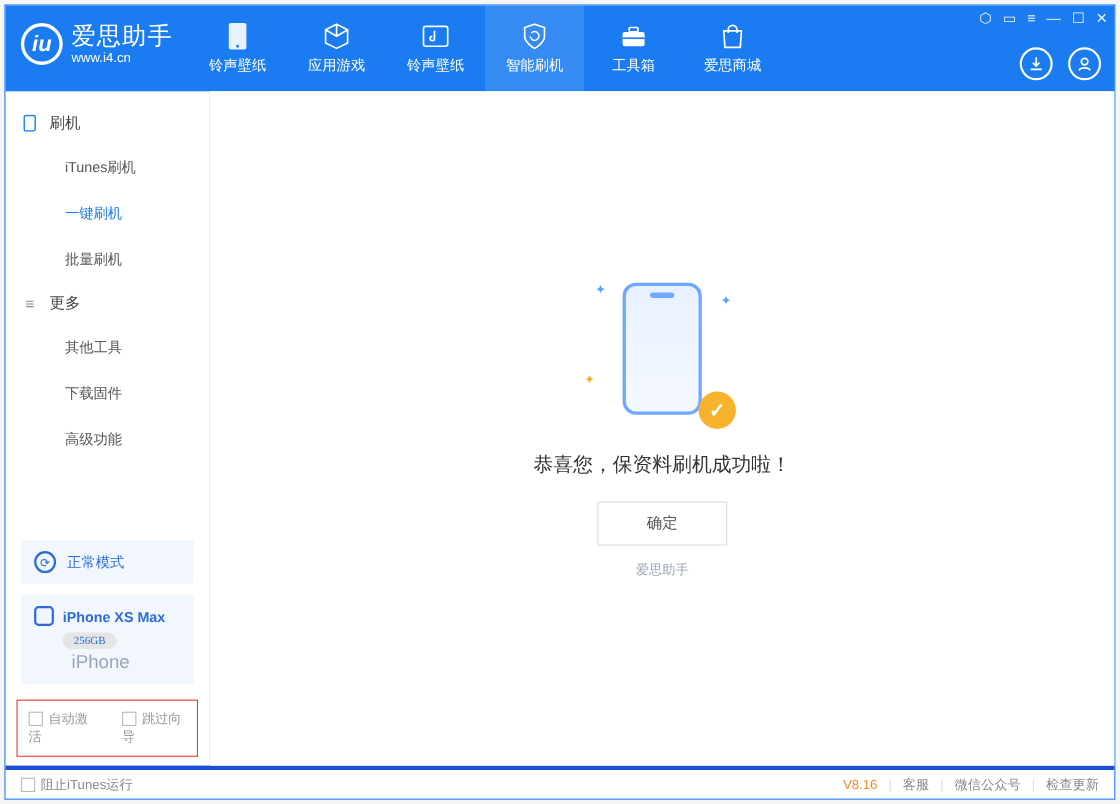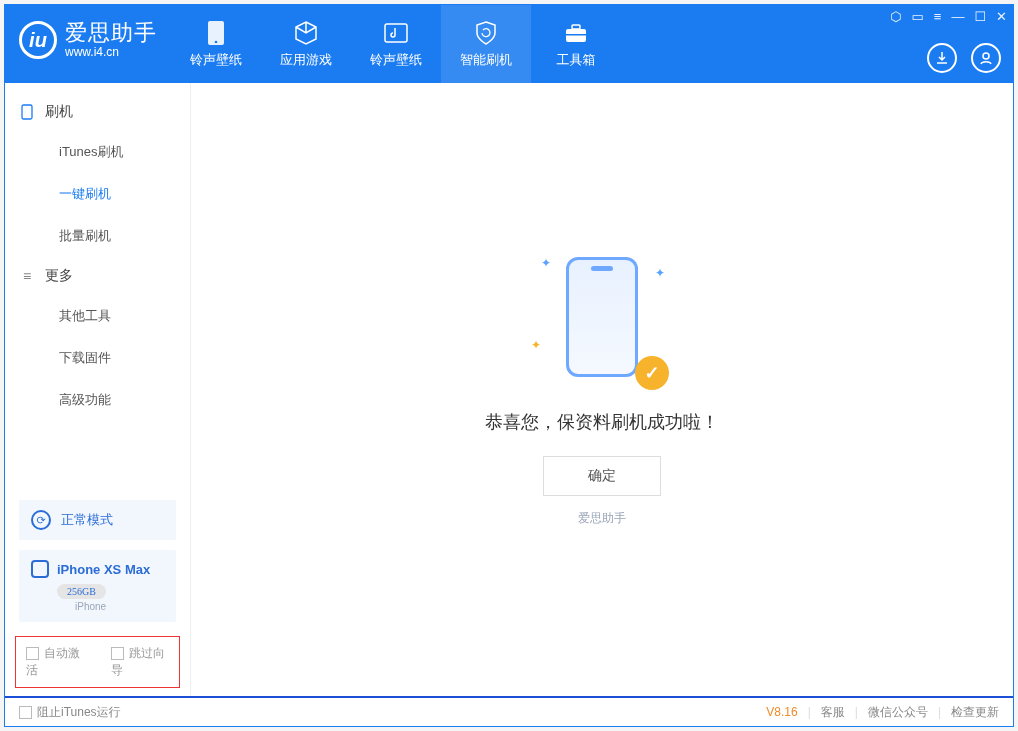--- a/index.html
+++ b/index.html
@@ -28,36 +28,36 @@
 .sec-title.more .si { color:#888; }
 .sub { padding:12px 14px 12px 54px; font-size:13px; color:#555; cursor:pointer; }
 .sub.active { color:#1b7cf2; }
 .side-bottom { padding:0 14px 10px 14px; display:flex; flex-direction:column; gap:10px; }
 .card { background:#f2f7fe; border-radius:2px; padding:10px 12px; display:flex; align-items:center; gap:10px; font-size:13px; color:#2b6cd6; }
 .card .ci { width:20px; height:20px; border:2px solid #2b6cd6; border-radius:50%; display:inline-flex; align-items:center; justify-content:center; font-size:11px; }
 .devcard { background:#f2f7fe; border-radius:2px; padding:10px 12px; }
 .devcard .r1 { display:flex; align-items:center; gap:8px; font-size:13px; font-weight:bold; color:#2b6cd6; }
 .devcard .r1 .di { width:18px; height:18px; border:2px solid #2b6cd6; border-radius:4px; display:inline-block; }
 .devcard .cap { display:inline-block; margin:6px 0 2px 26px; padding:2px 10px; border-radius:10px; background:#e5e5e5; color:#2b6cd6; font-size:10px;font-family:Liberation Serif, serif; }
-.devcard .sub2 { font-size:10px; color:#9aa5b8; margin-left:44px; }
+.devcard .sub2 { font-size:17px; color:#9aa5b8; margin-left:34px; }
 .redbox { border:1.5px solid #e33; padding:8px 10px; display:flex; gap:27px; align-items:flex-end; font-size:12px; color:#999; margin:4px 10px 8px 10px; }
 .cbx { width:13px; height:13px; border:1px solid #bbb; display:inline-block; vertical-align:middle; margin-right:5px; }
 
 .main { flex:1; display:flex; flex-direction:column; align-items:center; justify-content:center; position:relative; background:#fff; }
 .phoneblock { position:relative; width:110px; height:130px; display:flex; align-items:center; justify-content:center; }
 .phone { width:72px; height:120px; border-radius:12px; border:3px solid #6ea8ff; background:linear-gradient(#e8f1ff,#f5f9ff); position:relative; }
 .phone::before { content:""; position:absolute; top:6px; left:50%; transform:translateX(-50%); width:22px; height:5px; background:#6ea8ff; border-radius:3px; }
 .checkbadge { position:absolute; right:-12px; bottom:-8px; width:34px; height:34px; background:#f6b32b; border-radius:50%; display:flex; align-items:center; justify-content:center; color:#fff; font-size:18px; font-weight:bold; }
 .spark { position:absolute; font-size:12px; color:#5aa2ff; }
 .s1{top:4px;left:-6px;} .s2{top:14px;right:-8px;} .s3{bottom:30px;left:-16px;color:#f6b32b;}
 .msg { margin-top:28px; font-size:18px; color:#333; }
 .okbtn { margin-top:22px; padding:10px 44px; border:1px solid #ddd; background:#fff; color:#555; font-size:14px; cursor:pointer; }
 .loglink { margin-top:14px; font-size:12px; color:#9aa5b8; cursor:pointer; }
 
-.footer { border-top:2px solid #1d4ed8; height:30px; display:flex; align-items:center; padding:0 14px; font-size:12px; color:#888; }
+.footer { border-top:4px solid #1d4ed8; height:30px; display:flex; align-items:center; padding:0 14px; font-size:12px; color:#888; }
 .footer .left { display:flex; align-items:center; gap:6px; }
 .footer .right { margin-left:auto; display:flex; align-items:center; gap:10px; }
 .footer .right .ver { color:#f08a2a; }
 .footer .right .sep { color:#ddd; }
 .footer .right .lnk { color:#888; cursor:pointer; }
 </style>
 </head>
 <body>
 
 <div class="window">
@@ -108,20 +108,29 @@
       </div>
       <div class="tab">
         <span class="ic">
             <svg width="26" height="22" viewBox="0 0 26 22">
               <rect x="3" y="7" width="20" height="13" rx="2" fill="#fff"></rect>
               <rect x="9" y="3" width="8" height="4" rx="1" fill="none" stroke="#fff" stroke-width="1.5"></rect>
               <rect x="3" y="12" width="20" height="1.5" fill="#1b7cf2"></rect>
             </svg>
           </span>
         <span>工具箱</span>
+      </div>
+      <div class="tab">
+        <span class="ic">
+            <svg width="22" height="24" viewBox="0 0 22 24">
+              <path d="M3 7 h16 l-1 15 h-14 z" fill="none" stroke="#fff" stroke-width="1.5"></path>
+              <path d="M7 9 V6 a4 4 0 0 1 8 0 v3" fill="none" stroke="#fff" stroke-width="1.5"></path>
+            </svg>
+          </span>
+        <span>爱思商城</span>
       </div>
     </div>
     <div class="winctrl">
       <span>⬡</span>
       <span>▭</span>
       <span>≡</span>
       <span>—</span>
       <span>☐</span>
       <span>✕</span>
     </div>

